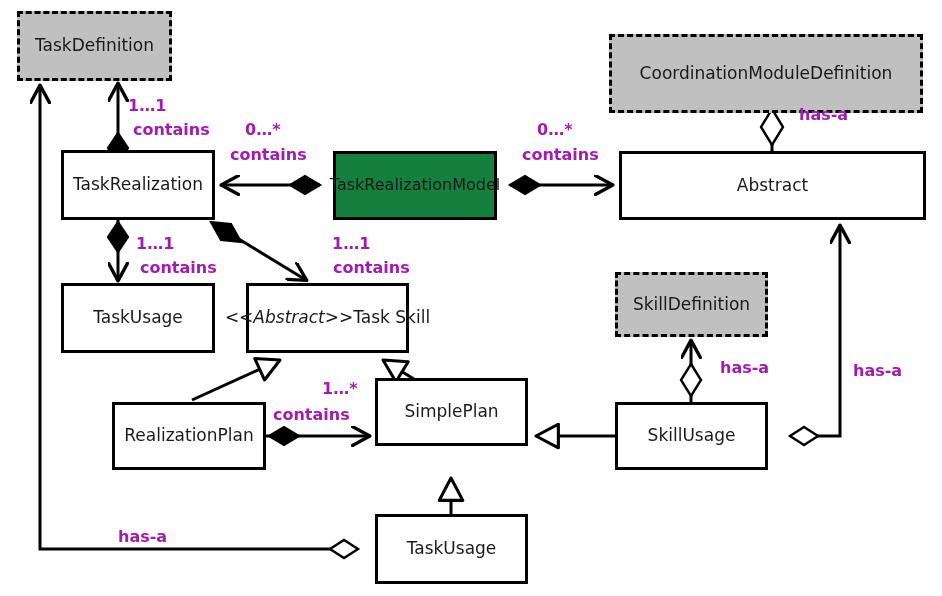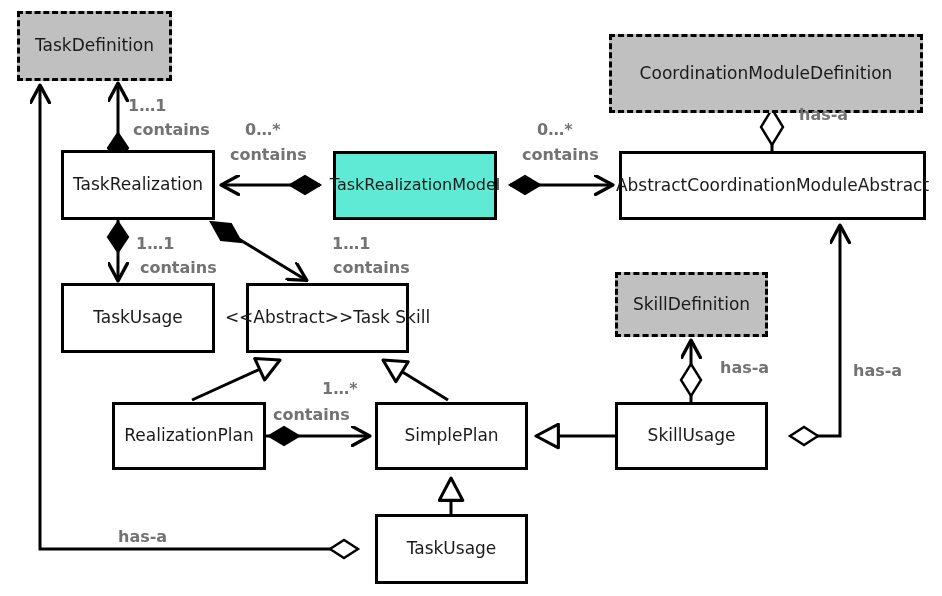--- a/index.html
+++ b/index.html
@@ -46,30 +46,31 @@
   .node-solid {
     border: 3px solid #000000;
     background: #ffffff;
   }
   .node-dashed {
     border: 3px dashed #000000;
     background: #c0c0c0;
   }
   .node-accent {
     border: 3px solid #000000;
-    background: #5eead4;
+    background: #15803d;
   }
   .node-small {
     font-size: 16px;
   }
   .stereotype {
+    font-style: italic;
   }
   .edge-label {
     position: absolute;
-    color: #737373;
+    color: #a21caf;
     font-family: "DejaVu Sans", sans-serif;
     font-weight: bold;
     font-size: 16px;
     white-space: nowrap;
     z-index: 6;
     letter-spacing: 0px;
   }
   .edge-label.mult {
     font-weight: normal;
     font-size: 16px;
@@ -190,21 +191,20 @@
     <span class="node-line">Task</span>
     <span class="node-line">Realization</span>
   </div>
 
   <div class="node node-accent" style="left:333px; top:151px; width:164px; height:69px;">
     <span class="node-line node-small">TaskRealization</span>
     <span class="node-line node-small">Model</span>
   </div>
 
   <div class="node node-solid" style="left:619px; top:151px; width:307px; height:69px;">
-    <span class="node-line">AbstractCoordinationModule</span>
     <span class="node-line">Abstract</span>
   </div>
 
   <div class="node node-solid" style="left:61px; top:283px; width:154px; height:70px;">
     <span class="node-line">Task</span>
     <span class="node-line">Usage</span>
   </div>
 
   <div class="node node-solid" style="left:246px; top:283px; width:163px; height:70px;">
     <span class="node-line stereotype">&lt;&lt;Abstract&gt;&gt;</span>
@@ -214,21 +214,21 @@
   <div class="node node-dashed" style="left:615px; top:272px; width:153px; height:65px;">
     <span class="node-line">Skill</span>
     <span class="node-line">Definition</span>
   </div>
 
   <div class="node node-solid" style="left:112px; top:402px; width:154px; height:68px;">
     <span class="node-line">Realization</span>
     <span class="node-line">Plan</span>
   </div>
 
-  <div class="node node-solid" style="left:375px; top:402px; width:153px; height:68px;">
+  <div class="node node-solid" style="left:375px; top:378px; width:153px; height:68px;">
     <span class="node-line">Simple</span>
     <span class="node-line">Plan</span>
   </div>
 
   <div class="node node-solid" style="left:615px; top:402px; width:153px; height:68px;">
     <span class="node-line">Skill</span>
     <span class="node-line">Usage</span>
   </div>
 
   <div class="node node-solid" style="left:375px; top:514px; width:153px; height:70px;">

